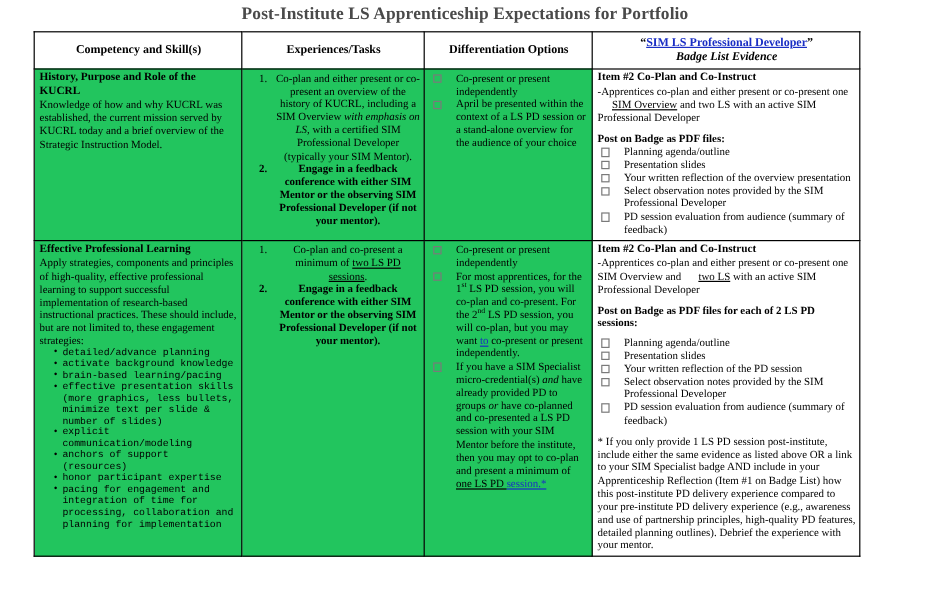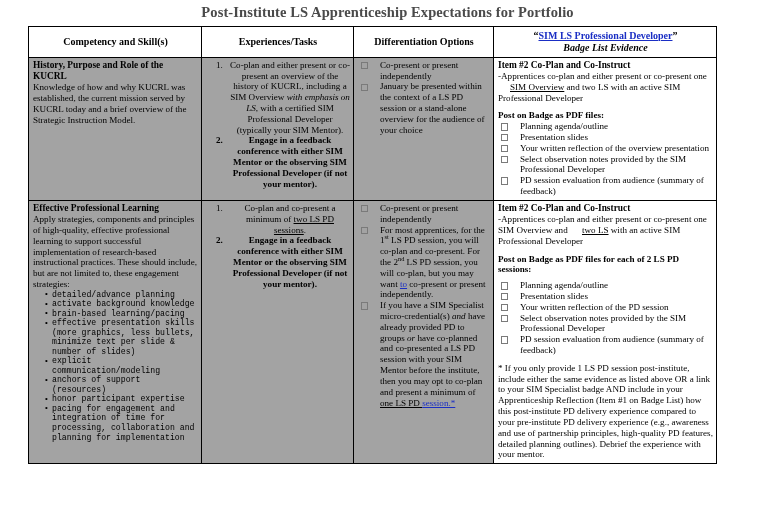--- a/index.html
+++ b/index.html
@@ -52,21 +52,21 @@
     padding-top: 3px;
     padding-bottom: 3px;
     background: #ffffff;
     vertical-align: middle;
   }
   col.c1 { width: 173px; }
   col.c2 { width: 152px; }
   col.c3 { width: 140px; }
   col.c4 { width: 223px; }
 
-  td.shade { background: #a3a3a3; }
+  td.shade { background: #22c55e; }
   td.white { background: #ffffff; }
 
   .hdr-link {
     color: #1a2ec4;
     text-decoration: underline;
   }
   .hdr-sub { font-weight: bold; font-style: italic; }
 
   .cell-title {
     font-weight: bold;
@@ -175,21 +175,21 @@
         <td class="shade">
           <ol class="tasks">
             <li><span>Co-plan and either present or co-present an overview of the history of KUCRL, including a SIM Overview </span><span class="i">with emphasis on LS</span><span>, with a certified SIM Professional Developer (typically your SIM Mentor).</span></li>
             <li><span>Engage in a feedback conference with either SIM Mentor or the observing SIM Professional Developer (if not your mentor).</span></li>
           </ol>
         </td>
 
         <td class="shade">
           <ul class="checks">
             <li>Co-present or present independently</li>
-            <li>January be presented within the context of a LS PD session or a stand-alone overview for the audience of your choice</li>
+            <li>April be presented within the context of a LS PD session or a stand-alone overview for the audience of your choice</li>
           </ul>
         </td>
 
         <td class="white">
           <span class="cell-title">Item #2 Co-Plan and Co-Instruct</span>
           <p><span>-Apprentices co-plan and either present or co-present one </span><span class="bu">SIM Overview</span><span> and two LS with an active SIM Professional Developer</span></p>
           <span class="spacer"></span>
           <p class="b">Post on Badge as PDF files:</p>
           <ul class="checks">
             <li>Planning agenda/outline</li>

